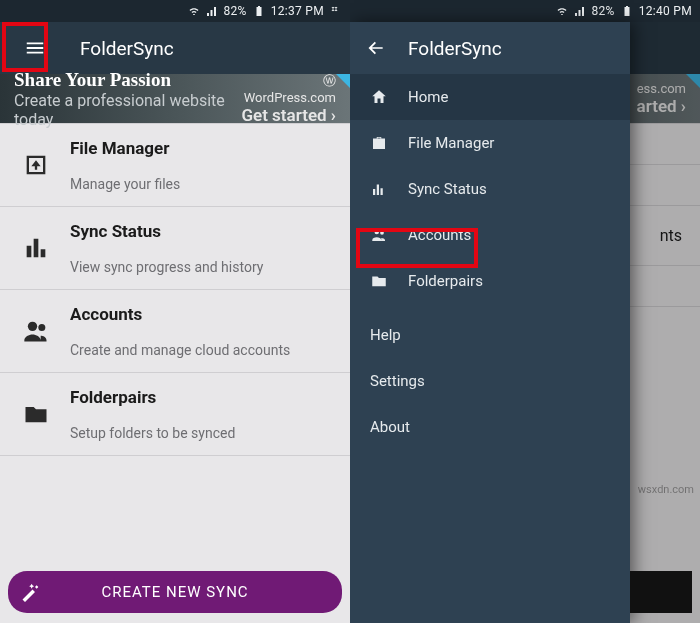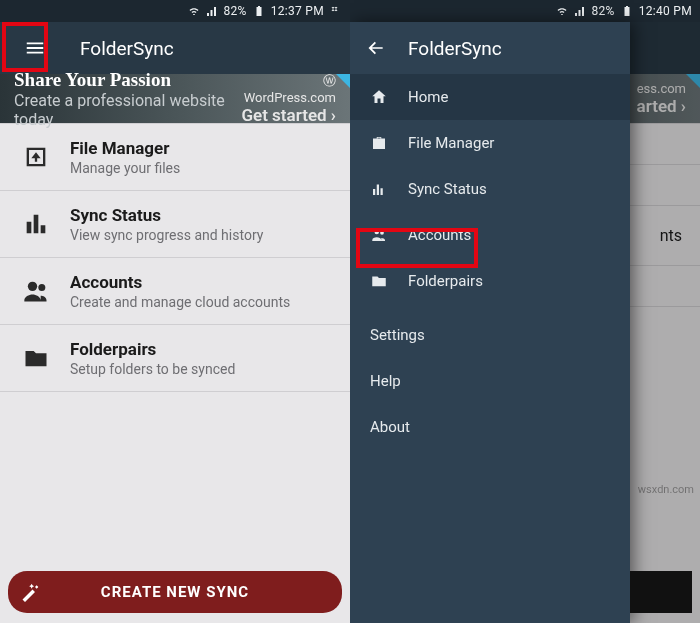--- a/index.html
+++ b/index.html
@@ -76,33 +76,33 @@
     display:flex;
     align-items:center;
     gap: 18px;
     padding: 14px 18px 14px 20px;
     background:#e8e7e9;
     border-bottom:1px solid #cfced1;
   }
   .list-item .icon-slot { width:32px; display:flex; justify-content:center;}
   .list-item svg { fill:#2b2b2b; }
   .list-item .texts .primary { font-size:17px; font-weight:700; color:#1b1b1b;}
-  .list-item .texts .secondary { font-size:14px; color:#6e6e72; margin-top:2px;}
+  .list-item .texts .secondary { font-size:14px; color:#6e6e72; margin-top:18px;}
   .bottom-bar {
     position:absolute;
     bottom:10px; left:8px; right:8px;
     height:42px;
-    background:#7f1d1d;
+    background:#701a75;
     color:#fff;
     display:flex;
     align-items:center;
     justify-content:center;
     font-size:15px;
     letter-spacing:1px;
-    font-weight:700;
+    font-weight:400;
     border-radius:19px;
   }
   .bottom-bar .wand {
     position:absolute; left:12px;
   }
   
   .peek-item {
     display:flex; align-items:center;
     padding: 20px 18px;
     background:#e8e7e9;
@@ -330,24 +330,24 @@
         <span>Accounts</span>
       </div>
       <div class="drawer-item">
         <svg viewBox="0 0 24 24">
             <path d="M3 6h7l2 2h9v11H3z"></path>
           </svg>
         <span>Folderpairs</span>
       </div>
       <div class="drawer-sep"></div>
       <div class="drawer-item noicon">
+        <span>Help</span>
+      </div>
+      <div class="drawer-item noicon">
         <span>Settings</span>
-      </div>
-      <div class="drawer-item noicon">
-        <span>Help</span>
       </div>
       <div class="drawer-item noicon">
         <span>About</span>
       </div>
     </div>
 
     <div style="position:absolute; bottom:10px; right:8px; left:280px; height:42px; background:#111;"></div>
   </div>
 
   <div class="hl hl1"></div>

